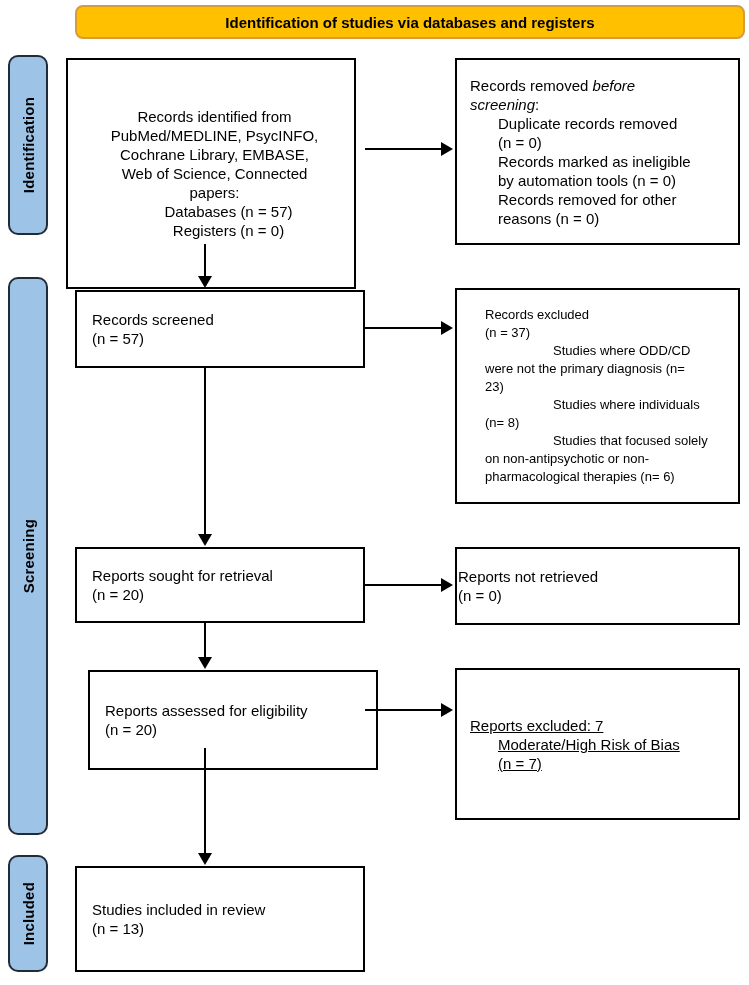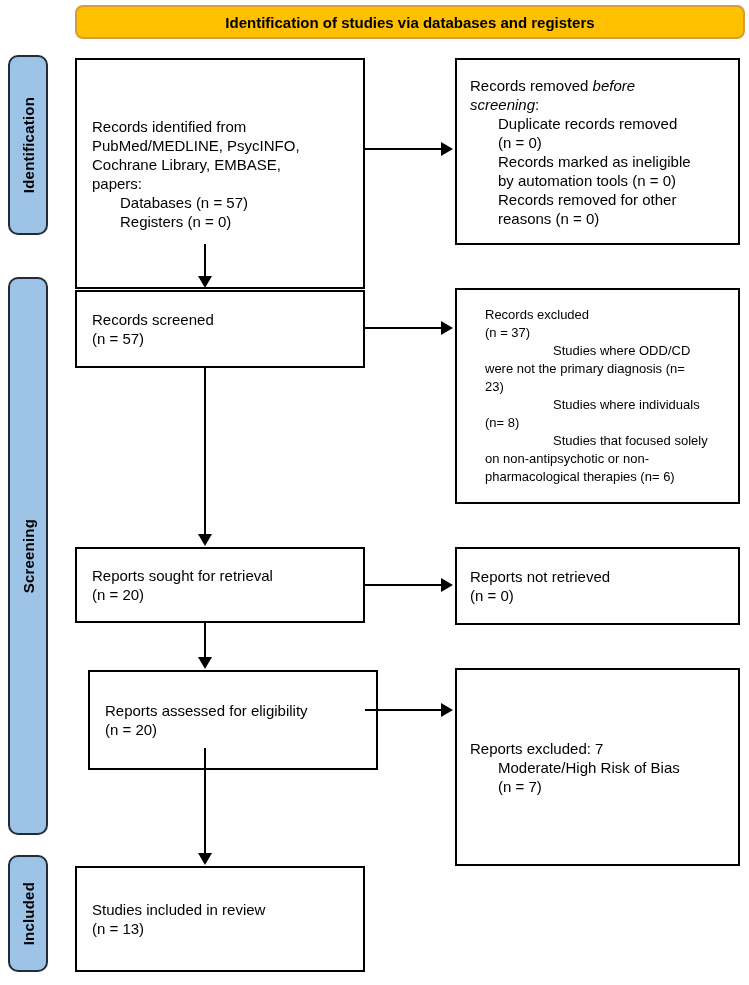--- a/index.html
+++ b/index.html
@@ -51,30 +51,30 @@
     background: #fff;
     border: 2px solid #000;
     box-sizing: border-box;
     display: flex;
     flex-direction: column;
     justify-content: center;
     font-size: 15px;
     line-height: 19px;
     padding: 6px 8px 6px 15px;
   }
-  .box-a  { left: 75px;  top: 58px;  width: 290px; height: 231px; }
+  .box-a  { left: 66px;  top: 58px;  width: 290px; height: 231px; text-align: center; }
   .box-b  { left: 75px;  top: 290px; width: 290px; height: 78px; }
   .box-c  { left: 75px;  top: 547px; width: 290px; height: 76px; }
   .box-d  { left: 75px;  top: 670px; width: 290px; height: 100px; margin-left: 13px; }
   .box-e  { left: 75px;  top: 866px; width: 290px; height: 106px; }
   .box-r1 { left: 455px; top: 58px;  width: 285px; height: 187px; padding-left: 13px; }
   .box-r2 { left: 455px; top: 288px; width: 285px; height: 216px; padding-left: 28px;
             font-size: 13px; line-height: 18px; }
-  .box-r3 { left: 455px; top: 547px; width: 285px; height: 78px;  padding-left: 13px; }
-  .box-r4 { left: 455px; top: 668px; width: 285px; height: 198px; padding-left: 13px; }
+  .box-r3 { left: 455px; top: 547px; width: 285px; height: 78px;  padding-left: 1px; }
+  .box-r4 { left: 455px; top: 668px; width: 285px; height: 152px; padding-left: 13px; text-decoration: underline; }
   .line { white-space: nowrap; }
   .ind  { padding-left: 28px; }   
   .tab  { padding-left: 68px; }   
   .it   { font-style: italic; }
   
   .hline {
     position: absolute;
     height: 2px; background: #000;
   }
   .vline {
@@ -110,20 +110,21 @@
     <span>Screening</span>
   </div>
   <div class="stage stage-included">
     <span>Included</span>
   </div>
 
   <div class="fbox box-a">
     <div class="line">Records identified from</div>
     <div class="line">PubMed/MEDLINE, PsycINFO,</div>
     <div class="line">Cochrane Library, EMBASE,</div>
+    <div class="line">Web of Science, Connected</div>
     <div class="line">papers:</div>
     <div class="line ind">Databases (n = 57)</div>
     <div class="line ind">Registers (n = 0)</div>
   </div>
 
   <div class="fbox box-r1">
     <div class="line"><span>Records removed </span><span class="it">before</span></div>
     <div class="line"><span class="it">screening</span><span>:</span></div>
     <div class="line ind">Duplicate records removed</div>
     <div class="line ind">(n = 0)</div>

